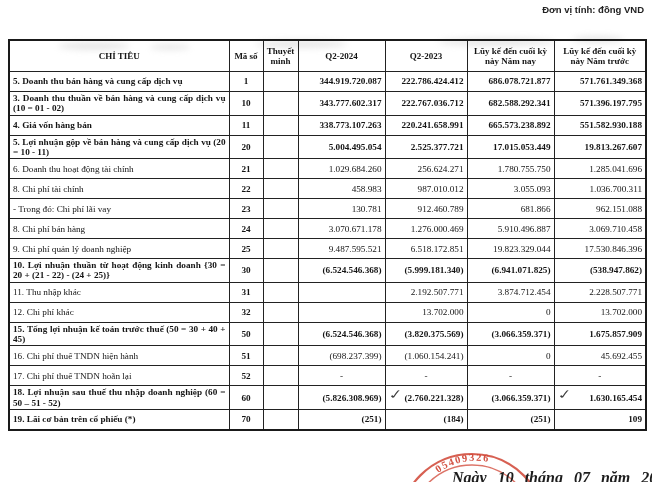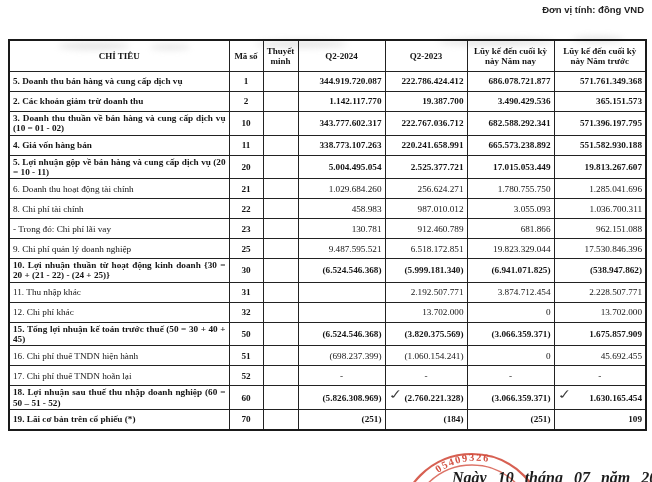--- a/index.html
+++ b/index.html
@@ -94,29 +94,20 @@
         <tr class="bold">
           <td class="c-label"><span>5. Doanh thu bán hàng và cung cấp dịch vụ</span></td>
           <td class="c-code"><span>1</span></td>
           <td class="c-note"><span></span></td>
           <td class="c-num"><span>344.919.720.087</span></td>
           <td class="c-num"><span>222.786.424.412</span></td>
           <td class="c-num"><span>686.078.721.877</span></td>
           <td class="c-num"><span>571.761.349.368</span></td>
         </tr>
         <tr class="bold">
-          <td class="c-label"><span>2. Các khoản giảm trừ doanh thu</span></td>
-          <td class="c-code"><span>2</span></td>
-          <td class="c-note"><span></span></td>
-          <td class="c-num"><span>1.142.117.770</span></td>
-          <td class="c-num"><span>19.387.700</span></td>
-          <td class="c-num"><span>3.490.429.536</span></td>
-          <td class="c-num"><span>365.151.573</span></td>
-        </tr>
-        <tr class="bold">
           <td class="c-label"><span>3. Doanh thu thuần về bán hàng và cung cấp dịch vụ (10 = 01 - 02)</span></td>
           <td class="c-code"><span>10</span></td>
           <td class="c-note"><span></span></td>
           <td class="c-num"><span>343.777.602.317</span></td>
           <td class="c-num"><span>222.767.036.712</span></td>
           <td class="c-num"><span>682.588.292.341</span></td>
           <td class="c-num"><span>571.396.197.795</span></td>
         </tr>
         <tr class="bold">
           <td class="c-label"><span>4. Giá vốn hàng bán</span></td>
@@ -155,20 +146,29 @@
           <td class="c-num"><span>1.036.700.311</span></td>
         </tr>
         <tr>
           <td class="c-label"><span>- Trong đó: Chi phí lãi vay</span></td>
           <td class="c-code"><span>23</span></td>
           <td class="c-note"><span></span></td>
           <td class="c-num"><span>130.781</span></td>
           <td class="c-num"><span>912.460.789</span></td>
           <td class="c-num"><span>681.866</span></td>
           <td class="c-num"><span>962.151.088</span></td>
+        </tr>
+        <tr>
+          <td class="c-label"><span>8. Chi phí bán hàng</span></td>
+          <td class="c-code"><span>24</span></td>
+          <td class="c-note"><span></span></td>
+          <td class="c-num"><span>3.070.671.178</span></td>
+          <td class="c-num"><span>1.276.000.469</span></td>
+          <td class="c-num"><span>5.910.496.887</span></td>
+          <td class="c-num"><span>3.069.710.458</span></td>
         </tr>
         <tr>
           <td class="c-label"><span>9. Chi phí quản lý doanh nghiệp</span></td>
           <td class="c-code"><span>25</span></td>
           <td class="c-note"><span></span></td>
           <td class="c-num"><span>9.487.595.521</span></td>
           <td class="c-num"><span>6.518.172.851</span></td>
           <td class="c-num"><span>19.823.329.044</span></td>
           <td class="c-num"><span>17.530.846.396</span></td>
         </tr>

